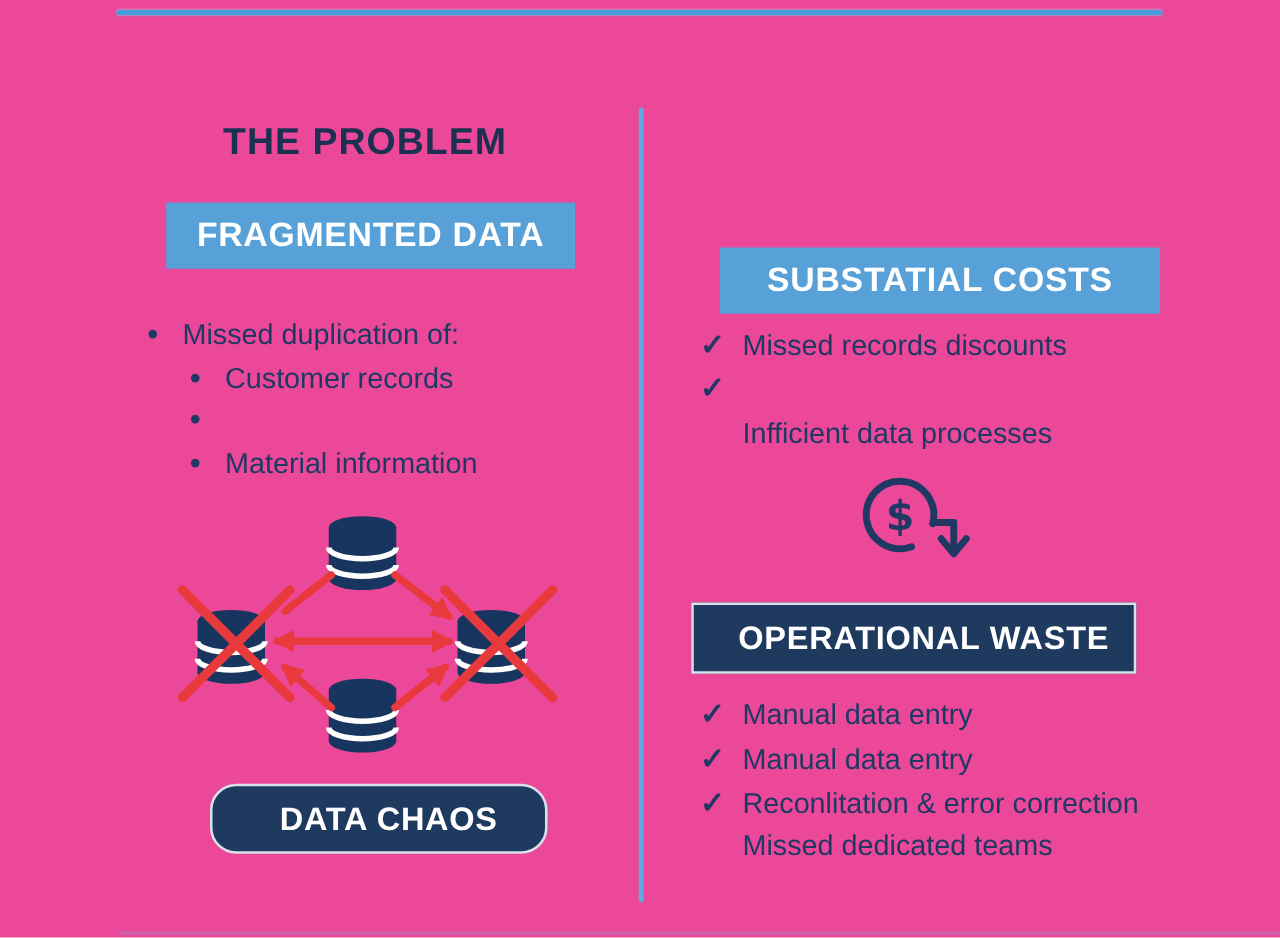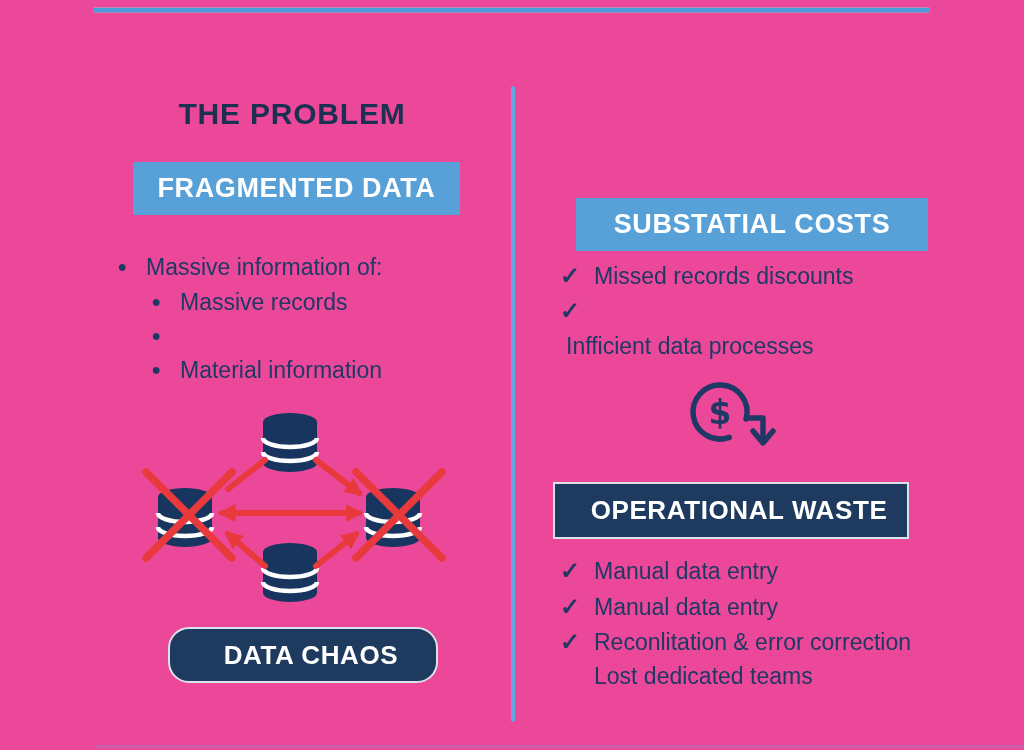--- a/index.html
+++ b/index.html
@@ -37,21 +37,21 @@
 
   
   .lrow1 { left:118px; top:252px; }
   .lrow2 { left:152px; top:287px; }
   .lrow3 { left:152px; top:321px; }
   .lrow4 { left:152px; top:355px; }
 
   
   .crow1 { left:560px; top:261px; }
   .crow2 { left:560px; top:296px; }
-  .crow3 { left:532px; top:331px; }
+  .crow3 { left:560px; top:331px; }
 
   
   .wrow1 { left:560px; top:556px; }
   .wrow2 { left:560px; top:592px; }
   .wrow3 { left:560px; top:627px; }
   .wrow4 { left:560px; top:661px; }
 
   .diagram { position:absolute; left:118px; top:400px; width:348px; height:224px; }
   .dollar  { position:absolute; left:682px; top:374px; width:112px; height:92px; }
 </style>
@@ -62,25 +62,25 @@
 
   <div class="top-line"></div>
   <div class="v-divider"></div>
   <div class="bottom-line"></div>
 
   <div class="col-title left">THE PROBLEM</div>
   <div class="banner light frag">FRAGMENTED DATA</div>
 
   <div class="row bullet lrow1">
     <span class="glyph">•</span>
-    <span>Massive information of:</span>
+    <span>Missed duplication of:</span>
   </div>
   <div class="row bullet lrow2">
     <span class="glyph">•</span>
-    <span>Massive records</span>
+    <span>Customer records</span>
   </div>
   <div class="row bullet lrow3">
     <span class="glyph">•</span>
   </div>
   <div class="row bullet lrow4">
     <span class="glyph">•</span>
     <span>Material information</span>
   </div>
 
   <svg class="diagram" viewBox="0 0 348 224" xmlns="http://www.w3.org/2000/svg">
@@ -155,16 +155,16 @@
   <div class="row check wrow2">
     <span class="glyph">✓</span>
     <span>Manual data entry</span>
   </div>
   <div class="row check wrow3">
     <span class="glyph">✓</span>
     <span>Reconlitation &amp; error correction</span>
   </div>
   <div class="row check wrow4">
     <span class="glyph"></span>
-    <span>Lost dedicated teams</span>
+    <span>Missed dedicated teams</span>
   </div>
 
 </div>
 
 </body></html>

